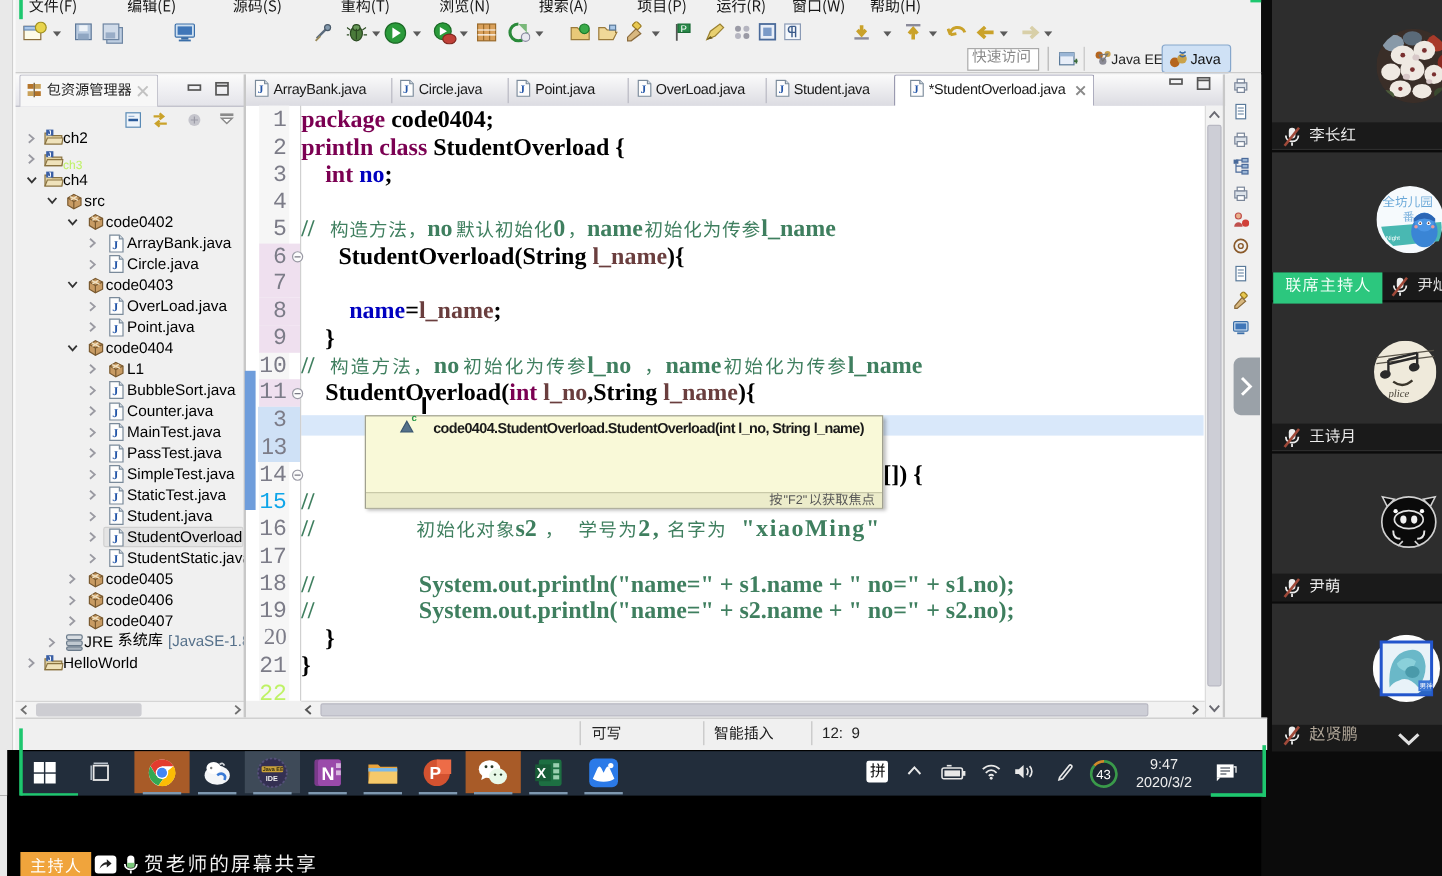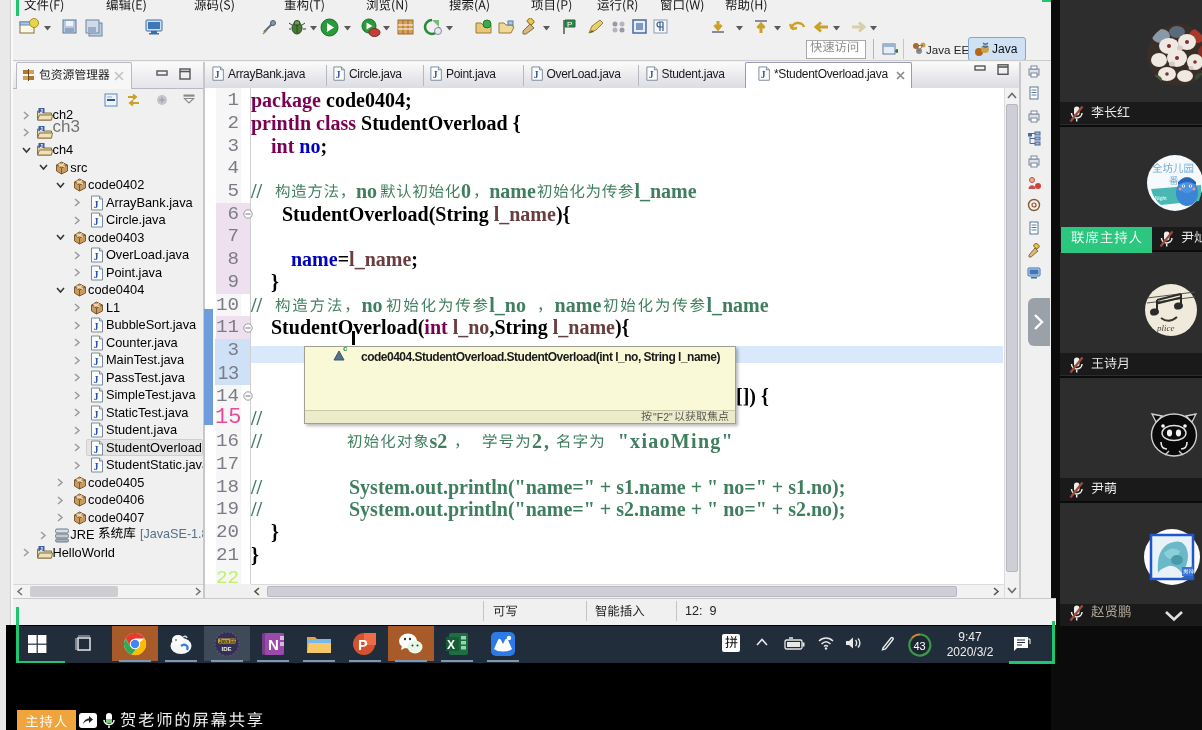--- a/index.html
+++ b/index.html
@@ -262,21 +262,21 @@
       <div style="position:absolute;left:39.5px;top:1.0px;font-size:12.8px;color:#000;white-space:nowrap">ch2</div>
       <svg style="position:absolute;left:10.0px;top:22.0px" width="7" height="9">
         <path d="M1 1 L5 4.5 L1 8" stroke="#9a9aa2" stroke-width="1.5" fill="none"></path>
       </svg>
       <svg style="position:absolute;left:23.0px;top:18.5px" width="17" height="16" viewBox="0 0 16 16">
         <path d="M1 4 L5 4 L7 6 L15 6 L15 13 L1 13 Z" fill="#e3d3a3" stroke="#8a7340"></path>
         <path d="M1 13 L3 8 L16 8 L15 13 Z" fill="#efe2bb" stroke="#8a7340"></path>
         <rect x="2" y="1" width="6" height="5" fill="#3a5fa5"></rect>
         <text x="3.2" y="5.6" font-size="5.5" fill="#fff" font-family="Liberation Sans" font-weight="bold">J</text>
       </svg>
-      <div style="position:absolute;left:39.5px;top:11px;font-size:17px;color:#737373;white-space:nowrap">ch3</div>
+      <div style="position:absolute;left:39.5px;top:27px;font-size:10px;color:#bef264;white-space:nowrap">ch3</div>
       <svg style="position:absolute;left:9.0px;top:40.5px" width="9" height="7">
         <path d="M1 1 L4.5 5 L8 1" stroke="#333" stroke-width="1.5" fill="none"></path>
       </svg>
       <svg style="position:absolute;left:23.0px;top:36.0px" width="17" height="16" viewBox="0 0 16 16">
         <path d="M1 4 L5 4 L7 6 L15 6 L15 13 L1 13 Z" fill="#e3d3a3" stroke="#8a7340"></path>
         <path d="M1 13 L3 8 L16 8 L15 13 Z" fill="#efe2bb" stroke="#8a7340"></path>
         <rect x="2" y="1" width="6" height="5" fill="#3a5fa5"></rect>
         <text x="3.2" y="5.6" font-size="5.5" fill="#fff" font-family="Liberation Sans" font-weight="bold">J</text>
       </svg>
       <div style="position:absolute;left:39.5px;top:36.0px;font-size:12.8px;color:#000;white-space:nowrap">ch4</div>
@@ -587,26 +587,26 @@
       <div style="position:absolute;left:0;top:91.0px;width:24px;height:22.74px;font-family:'Liberation Mono',monospace;font-size:19.2px;line-height:22.74px;color:#7c7c88;text-align:right;">5</div>
       <div style="position:absolute;left:0;top:113.7px;width:24px;height:22.74px;font-family:'Liberation Mono',monospace;font-size:19.2px;line-height:22.74px;color:#7c7c88;text-align:right;">6</div>
       <div style="position:absolute;left:0;top:136.4px;width:24px;height:22.74px;font-family:'Liberation Mono',monospace;font-size:19.2px;line-height:22.74px;color:#7c7c88;text-align:right;">7</div>
       <div style="position:absolute;left:0;top:159.2px;width:24px;height:22.74px;font-family:'Liberation Mono',monospace;font-size:19.2px;line-height:22.74px;color:#7c7c88;text-align:right;">8</div>
       <div style="position:absolute;left:0;top:181.9px;width:24px;height:22.74px;font-family:'Liberation Mono',monospace;font-size:19.2px;line-height:22.74px;color:#7c7c88;text-align:right;">9</div>
       <div style="position:absolute;left:0;top:204.7px;width:24px;height:22.74px;font-family:'Liberation Mono',monospace;font-size:19.2px;line-height:22.74px;color:#7c7c88;text-align:right;">10</div>
       <div style="position:absolute;left:0;top:227.4px;width:24px;height:22.74px;font-family:'Liberation Mono',monospace;font-size:19.2px;line-height:22.74px;color:#7c7c88;text-align:right;">11</div>
       <div style="position:absolute;left:0;top:250.1px;width:24px;height:22.74px;font-family:'Liberation Mono',monospace;font-size:19.2px;line-height:22.74px;color:#7c7c88;text-align:right;">3</div>
       <div style="position:absolute;left:0;top:272.9px;width:24px;height:22.74px;font-family:Liberation Sans, sans-serif;font-size:19.2px;line-height:22.74px;color:#7c7c88;text-align:right;">13</div>
       <div style="position:absolute;left:0;top:295.6px;width:24px;height:22.74px;font-family:'Liberation Mono',monospace;font-size:19.2px;line-height:22.74px;color:#7c7c88;text-align:right;">14</div>
-      <div style="position:absolute;left:0;top:318.4px;width:24px;height:22.74px;font-family:'Liberation Mono',monospace;font-size:22px;line-height:22.74px;color:#ec4899;text-align:right;">15</div>
+      <div style="position:absolute;left:0;top:318.4px;width:24px;height:22.74px;font-family:'Liberation Mono',monospace;font-size:19px;line-height:22.74px;color:#0ea5e9;text-align:right;">15</div>
       <div style="position:absolute;left:0;top:341.1px;width:24px;height:22.74px;font-family:'Liberation Mono',monospace;font-size:19.2px;line-height:22.74px;color:#7c7c88;text-align:right;">16</div>
       <div style="position:absolute;left:0;top:363.8px;width:24px;height:22.74px;font-family:'Liberation Mono',monospace;font-size:19.2px;line-height:22.74px;color:#7c7c88;text-align:right;">17</div>
       <div style="position:absolute;left:0;top:386.6px;width:24px;height:22.74px;font-family:'Liberation Mono',monospace;font-size:19.2px;line-height:22.74px;color:#7c7c88;text-align:right;">18</div>
       <div style="position:absolute;left:0;top:409.3px;width:24px;height:22.74px;font-family:'Liberation Mono',monospace;font-size:19.2px;line-height:22.74px;color:#7c7c88;text-align:right;">19</div>
-      <div style="position:absolute;left:0;top:432.1px;width:24px;height:22.74px;font-family:Liberation Mono, monospace;font-size:19.2px;line-height:22.74px;color:#7c7c88;text-align:right;">20</div>
+      <div style="position:absolute;left:0;top:432.1px;width:24px;height:22.74px;font-family:Liberation Serif, serif;font-size:19.2px;line-height:22.74px;color:#7c7c88;text-align:right;">20</div>
       <div style="position:absolute;left:0;top:454.8px;width:24px;height:22.74px;font-family:'Liberation Mono',monospace;font-size:19.2px;line-height:22.74px;color:#7c7c88;text-align:right;">21</div>
       <div style="position:absolute;left:0;top:477.5px;width:24px;height:22.74px;font-family:'Liberation Mono',monospace;font-size:19.2px;line-height:22.74px;color:#bef264;text-align:right;">22</div>
     </div>
     <svg style="position:absolute;left:243px;top:209.07px;" width="11" height="11" viewBox="0 0 11 11">
       <circle cx="5" cy="5" r="4.2" fill="#fcfcfc" stroke="#9a9aa5"></circle>
       <line x1="2.5" y1="5" x2="7.5" y2="5" stroke="#7a7a85"></line>
     </svg>
     <svg style="position:absolute;left:243px;top:322.77px;" width="11" height="11" viewBox="0 0 11 11">
       <circle cx="5" cy="5" r="4.2" fill="#fcfcfc" stroke="#9a9aa5"></circle>
       <line x1="2.5" y1="5" x2="7.5" y2="5" stroke="#7a7a85"></line>

